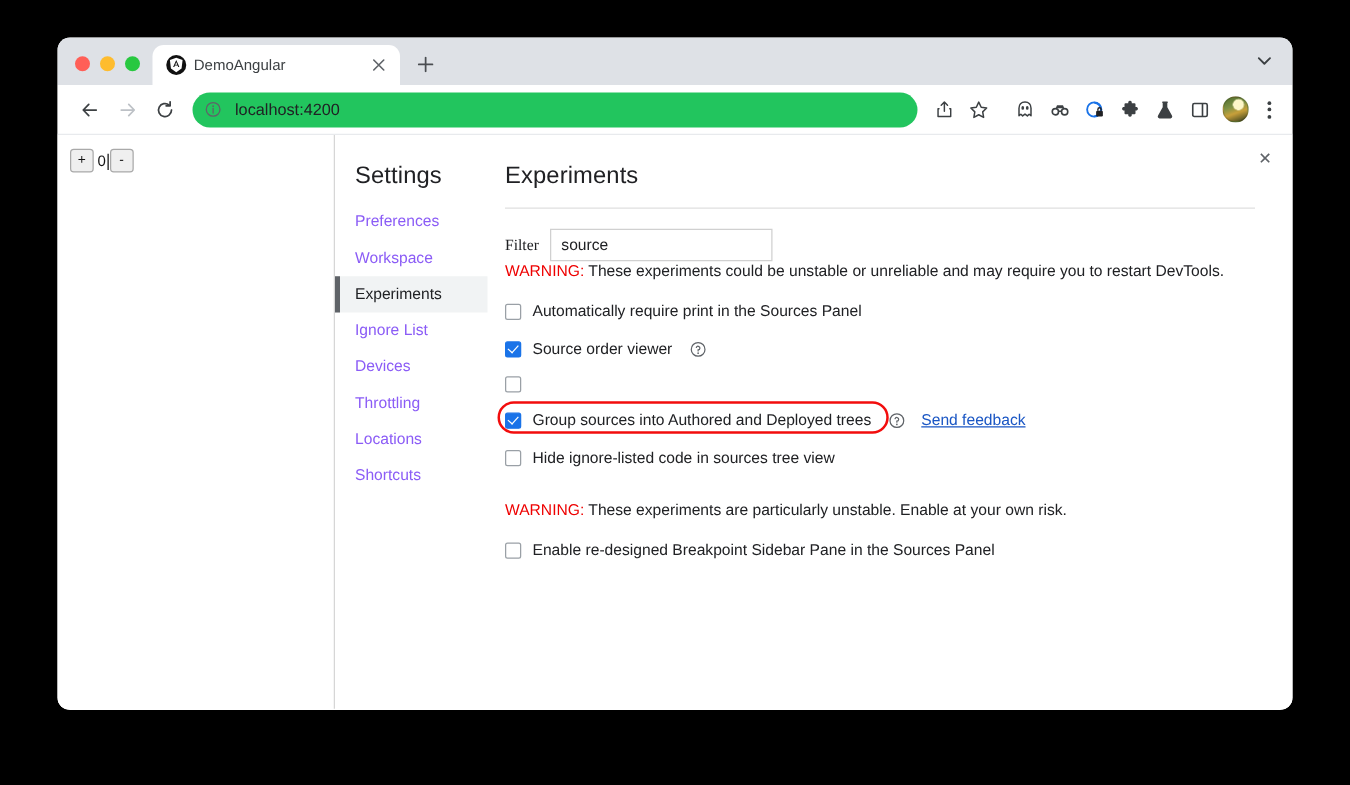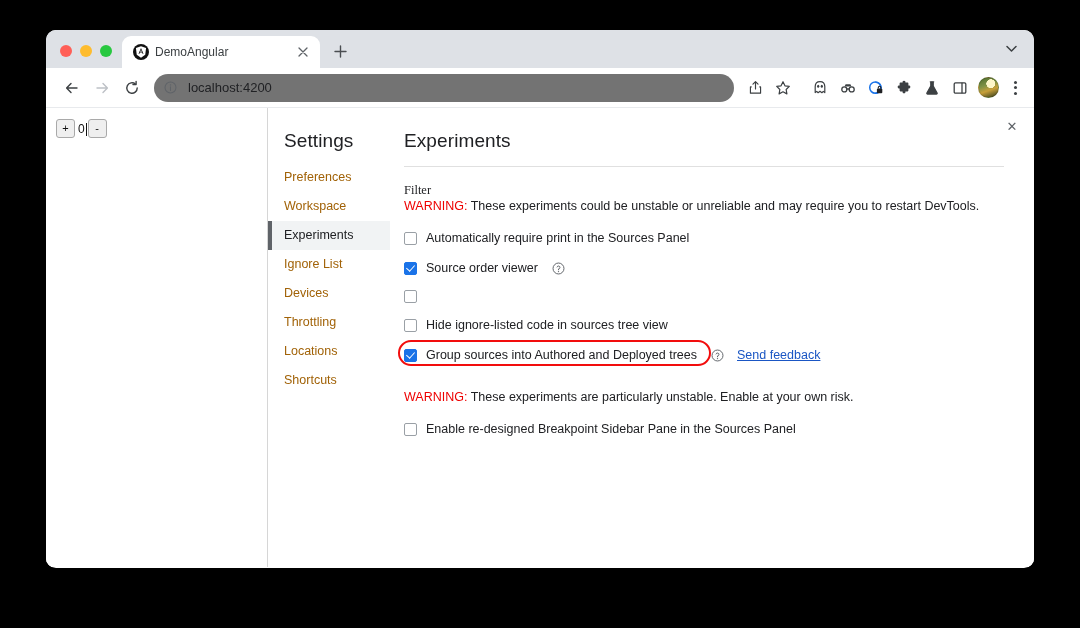--- a/index.html
+++ b/index.html
@@ -92,21 +92,21 @@
     border-radius: 50%;
     color: #3c4043;
     flex: 0 0 28px;
   }
   .nav-btn.disabled { color: #bdc1c6; }
   .nav-btn.reload { margin-right: 6px; }
 
   .omnibox {
     flex: 1;
     height: 28px;
-    background: #737373;
+    background: #22c55e;
     border-radius: 14px;
     display: flex; align-items: center;
     padding: 0 10px;
     gap: 8px;
     margin-right: 6px;
     min-width: 0;
   }
   .omnibox-info { display: flex; align-items: center; color: #5f6368; flex: 0 0 16px; }
   .omnibox-url {
     font-size: 13px; color: #202124;
@@ -203,21 +203,21 @@
   .dt-title {
     font-size: 19px;
     font-weight: 400;
     color: #202124;
     padding: 0 0 11px 16px;
     letter-spacing: 0.1px;
   }
   .dt-nav-item {
     position: relative;
     font-size: 12.5px;
-    color: #a16207;
+    color: #8b5cf6;
     padding: 7px 8px 7px 16px;
     line-height: 15px;
   }
   .dt-nav-item.selected {
     background: #f1f3f4;
     color: #202124;
   }
   .dt-nav-item.selected::before {
     content: "";
     position: absolute; left: 0; top: 0; bottom: 0;
@@ -498,20 +498,21 @@
         <div class="dt-nav-item">
           <span>Shortcuts</span>
         </div>
       </div>
 
       <div class="dt-main">
         <div class="dt-main-title">Experiments</div>
 
         <div class="filter-row">
           <span class="filter-label">Filter</span>
+          <input class="filter-input" type="text" value="source" style="">
         </div>
 
         <div class="warning-line">
           <span class="warning-word">WARNING:</span><span> These experiments could be unstable or unreliable and may require you to restart DevTools.</span>
         </div>
 
         <div class="exp-row first">
           <span class="cb unchecked"></span>
           <span class="exp-label">Automatically require print in the Sources Panel</span>
         </div>
@@ -523,41 +524,41 @@
             <svg width="13" height="13" viewBox="0 0 14 14" aria-hidden="true">
               <circle cx="7" cy="7" r="5.9" stroke="currentColor" stroke-width="1.05" fill="none"></circle>
               <path d="M5.45 5.35 A1.6 1.6 0 1 1 7 7.5 V8.4" stroke="currentColor" stroke-width="1.05" fill="none" stroke-linecap="round"></path>
               <circle cx="7" cy="10.3" r="0.72" fill="currentColor"></circle>
             </svg>
           </span>
         </div>
 
         <div class="exp-row">
           <span class="cb unchecked"></span>
-        </div>
-
-        <div class="exp-row">
-          <span class="cb unchecked"></span>
-          <span class="exp-label">Hide ignore-listed code in sources tree view</span>
         </div>
 
         <div class="exp-row">
           <span class="highlight-box"></span>
           <span class="cb checked"></span>
           <span class="exp-label">Group sources into Authored and Deployed trees</span>
           <span class="help-icon">
             <svg width="13" height="13" viewBox="0 0 14 14" aria-hidden="true">
               <circle cx="7" cy="7" r="5.9" stroke="currentColor" stroke-width="1.05" fill="none"></circle>
               <path d="M5.45 5.35 A1.6 1.6 0 1 1 7 7.5 V8.4" stroke="currentColor" stroke-width="1.05" fill="none" stroke-linecap="round"></path>
               <circle cx="7" cy="10.3" r="0.72" fill="currentColor"></circle>
             </svg>
           </span>
           <a class="feedback-link" href="#">Send feedback</a>
         </div>
 
+        <div class="exp-row">
+          <span class="cb unchecked"></span>
+          <span class="exp-label">Hide ignore-listed code in sources tree view</span>
+        </div>
+
         <div class="warning-line second">
           <span class="warning-word">WARNING:</span><span> These experiments are particularly unstable. Enable at your own risk.</span>
         </div>
 
         <div class="exp-row first">
           <span class="cb unchecked"></span>
           <span class="exp-label">Enable re-designed Breakpoint Sidebar Pane in the Sources Panel</span>
         </div>
       </div>
     </div>

